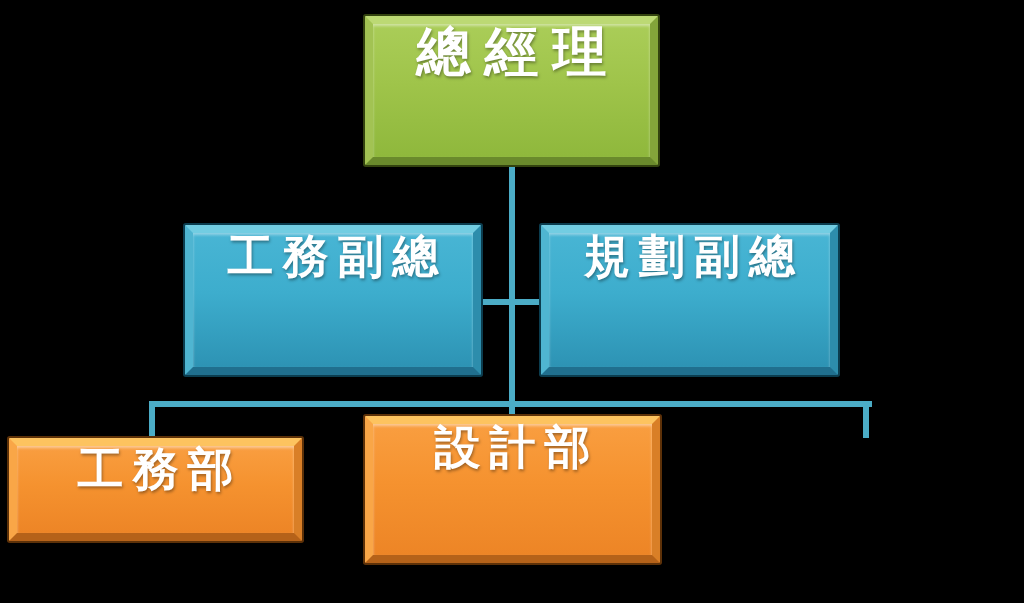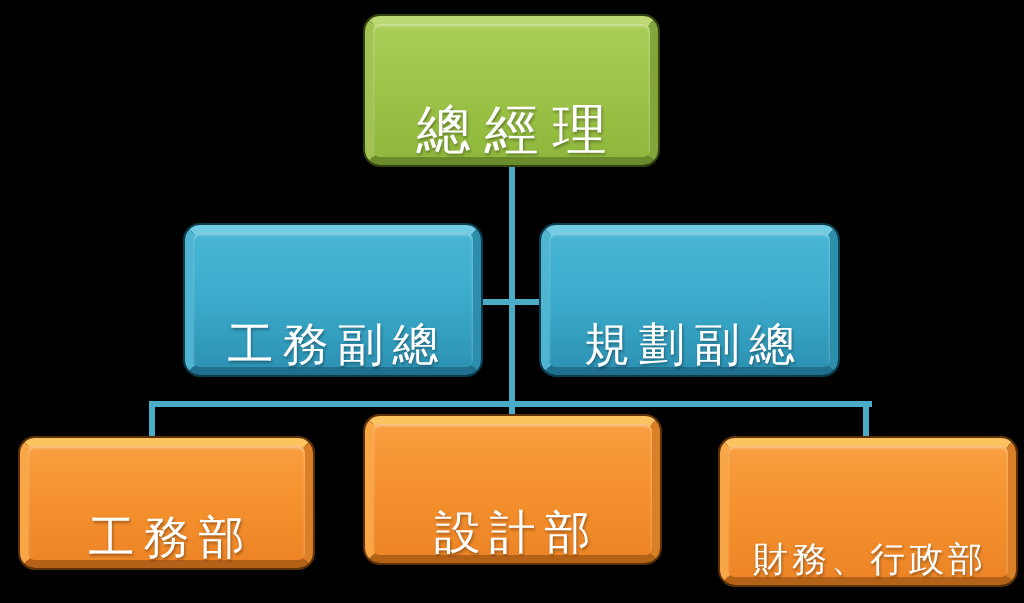--- a/index.html
+++ b/index.html
@@ -14,25 +14,26 @@
     background: #000000;
     overflow: hidden;
     font-family: "DejaVu Serif", serif;
   }
 
   
   .node {
     position: absolute;
     box-sizing: border-box;
     display: flex;
-    align-items: flex-end;
+    align-items: flex-start;
     justify-content: center;
     border-style: solid;
     border-width: 8px;
-    border-radius: 15px;
+    border-radius: 1px;
+    font-weight: bold;
   }
   .node .label {
     color: #ffffff;
     text-align: center;
     white-space: nowrap;
     text-shadow: 1px 2px 3px rgba(0,0,0,0.35);
     line-height: 1;
   }
   .label.lg { font-size: 54px; letter-spacing: 14px; padding-left: 14px; }
   .label.md { font-size: 46px; letter-spacing: 9px;  padding-left: 9px;  }
@@ -51,21 +52,21 @@
   .node.orange {
     border-color: #fdc35f #d97f27 #b56219 #f9a647;
     background: linear-gradient(to bottom, #f99e40 0%, #f5922f 45%, #ed8526 100%);
     box-shadow: 0 0 0 2px #5d3108, inset 0 2px 3px rgba(255,255,255,0.45);
   }
 
   
   #node-ceo          { left: 365px; top: 16px;  width: 293px; height: 149px; }
   #node-vp-eng       { left: 185px; top: 225px; width: 296px; height: 150px; }
   #node-vp-plan      { left: 541px; top: 225px; width: 297px; height: 150px; }
-  #node-dept-eng     { left: 20px;   top: 438px; width: 293px; height: 130px; }
+  #node-dept-eng     { left: 9px;   top: 438px; width: 293px; height: 103px; }
   #node-dept-design  { left: 365px; top: 416px; width: 295px; height: 147px; }
   #node-dept-finance { left: 720px; top: 438px; width: 296px; height: 147px; }
 
   
   .connector {
     position: absolute;
     background: #4BACC6;
   }
   #conn-trunk      { left: 509px; top: 165px; width: 6px;   height: 273px; }
   #conn-vp-link    { left: 481px; top: 299px; width: 60px;  height: 6px;   }
@@ -94,17 +95,14 @@
   <div class="node blue" id="node-vp-eng">
     <span class="label md">工務副總</span>
   </div>
 
   <div class="node orange" id="node-dept-eng">
     <span class="label md">工務部</span>
   </div>
   <div class="node orange" id="node-dept-design">
     <span class="label md">設計部</span>
   </div>
-  <div class="node orange" id="node-dept-finance">
-    <span class="label sm">財務、行政部</span>
-  </div>
 
 </div>
 
 </body></html>

